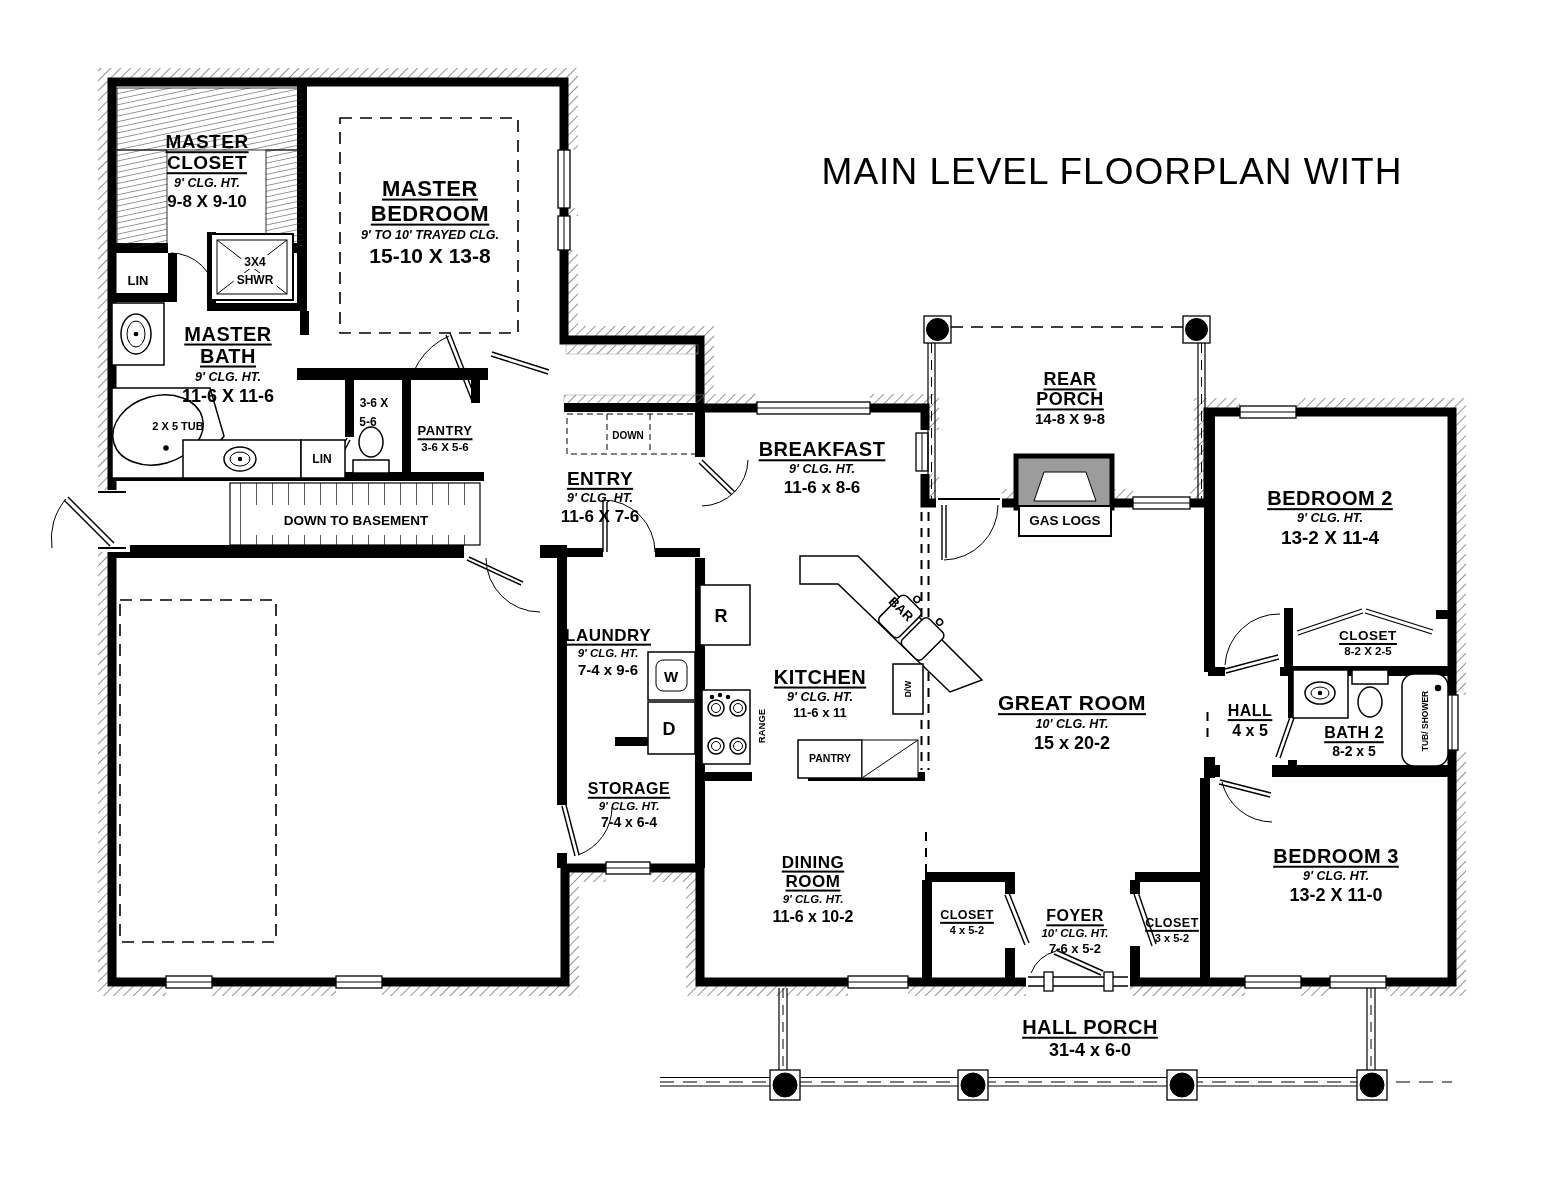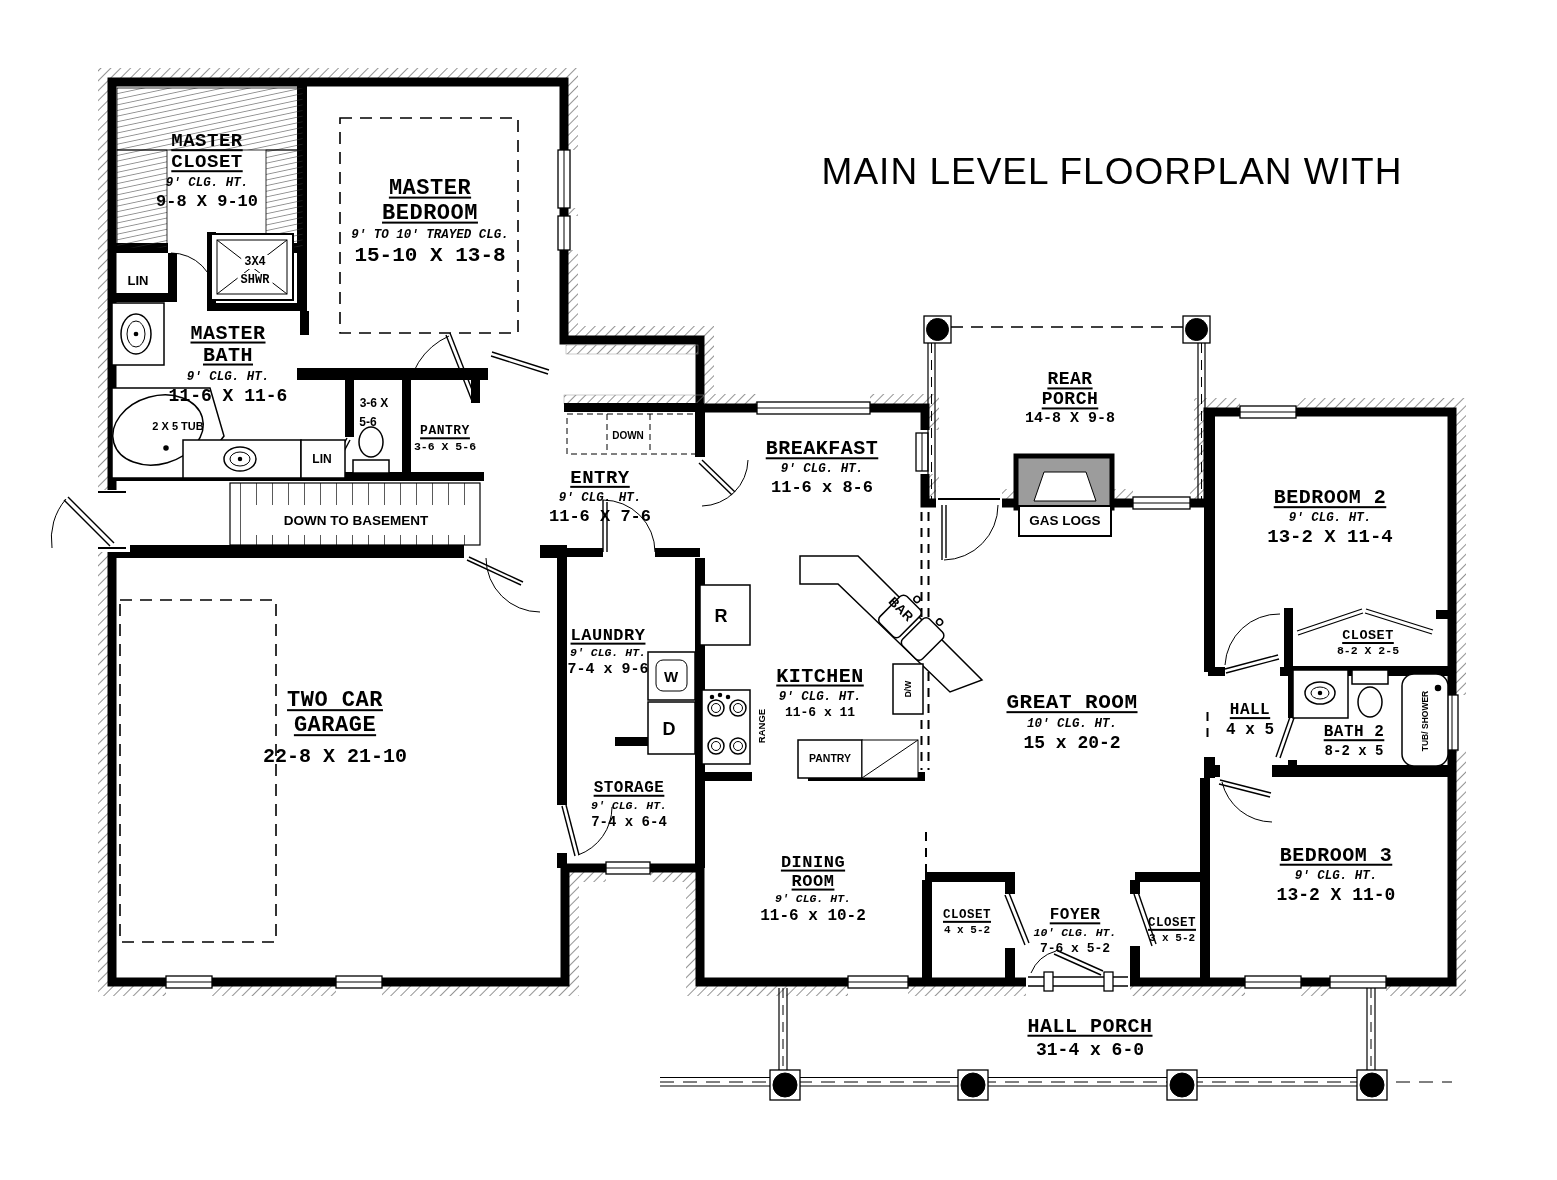--- a/index.html
+++ b/index.html
@@ -1,26 +1,26 @@
 <!DOCTYPE html>
 <html><head>
 <meta charset="utf-8">
 <style>
   html,body{margin:0;padding:0;background:#fff;}
   .plan{position:relative;width:1557px;height:1180px;background:#fff;overflow:hidden;
         font-family:"Liberation Sans",sans-serif;color:#000;}
   .plan svg{position:absolute;left:0;top:0;}
   .lbl{position:absolute;transform:translate(-50%,-50%);display:flex;flex-direction:column;
-       align-items:center;text-align:center;line-height:1.12;white-space:nowrap;font-family:Liberation Mono, monospace;}
+       align-items:center;text-align:center;line-height:1.12;white-space:nowrap;}
   .rn{font-weight:bold;font-size:20px;text-decoration:underline;text-underline-offset:3px;
       text-decoration-thickness:2px;letter-spacing:.5px;}
   .clg{font-weight:bold;font-style:italic;font-size:12.5px;margin-top:2px;}
   .dim{font-weight:bold;font-size:18px;margin-top:2px;}
   .fx{position:absolute;transform:translate(-50%,-50%);font-weight:bold;white-space:nowrap;}
-  .halo{background:#fff;padding:0 3px;font-family:Liberation Mono, monospace;}
+  .halo{background:#fff;padding:0 3px;}
   .rot90{transform:translate(-50%,-50%) rotate(-90deg);}
   .rot45{transform:translate(-50%,-50%) rotate(45deg);}
   .title{position:absolute;transform:translate(-50%,-50%);font-size:37px;letter-spacing:1px;
          text-align:center;line-height:1.35;white-space:nowrap;}
 </style>
 </head>
 <body>
 
 <div class="plan">
 
@@ -419,25 +419,20 @@
   <span class="clg" style="font-size:11.5px">9' CLG. HT.</span>
   <span class="dim" style="font-size:15px">7-4 x 9-6</span>
 </div>
 
 <div class="lbl" style="left:820px;top:693px">
   <span class="rn">KITCHEN</span>
   <span class="clg">9' CLG. HT.</span>
   <span class="dim" style="font-size:13px">11-6 x 11</span>
 </div>
 
-<div class="lbl" style="left:335px;top:729px">
-  <span class="rn" style="font-size:22px">TWO CAR</span>
-  <span class="rn" style="font-size:22px">GARAGE</span>
-  <span class="dim" style="font-size:20px;margin-top:8px">22-8 X 21-10</span>
-</div>
 
 <div class="lbl" style="left:629px;top:805px">
   <span class="rn" style="font-size:16px">STORAGE</span>
   <span class="clg" style="font-size:11.5px">9' CLG. HT.</span>
   <span class="dim" style="font-size:14px">7-4 x 6-4</span>
 </div>
 
 <div class="lbl" style="left:813px;top:889px">
   <span class="rn" style="font-size:17px">DINING</span>
   <span class="rn" style="font-size:17px">ROOM</span>

